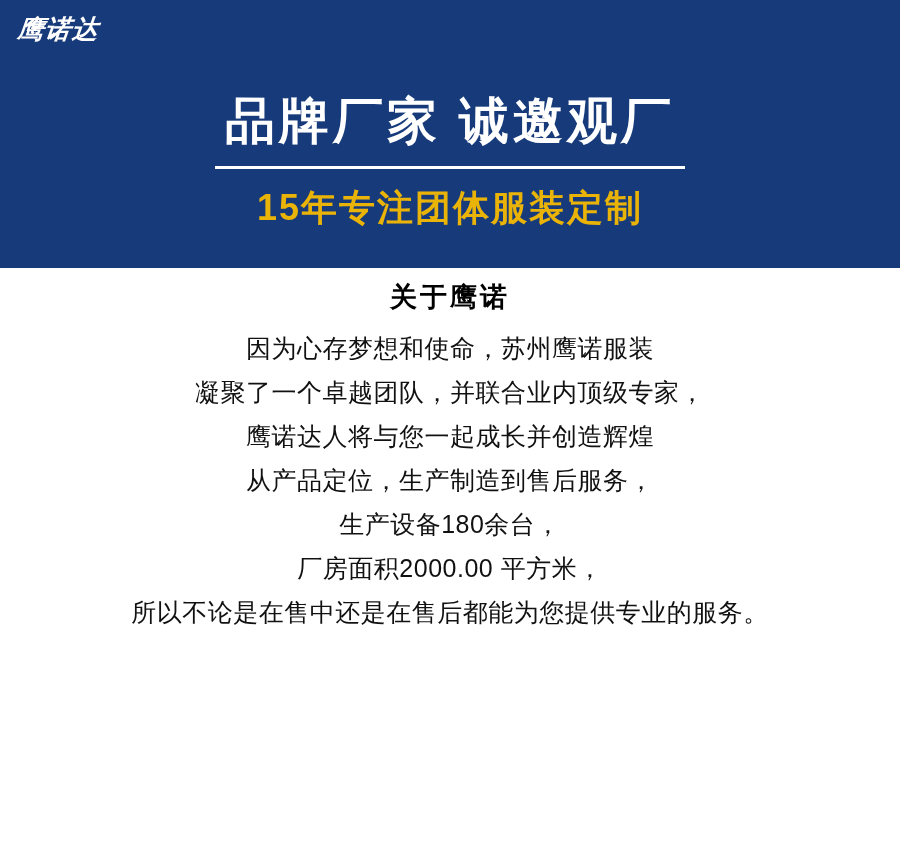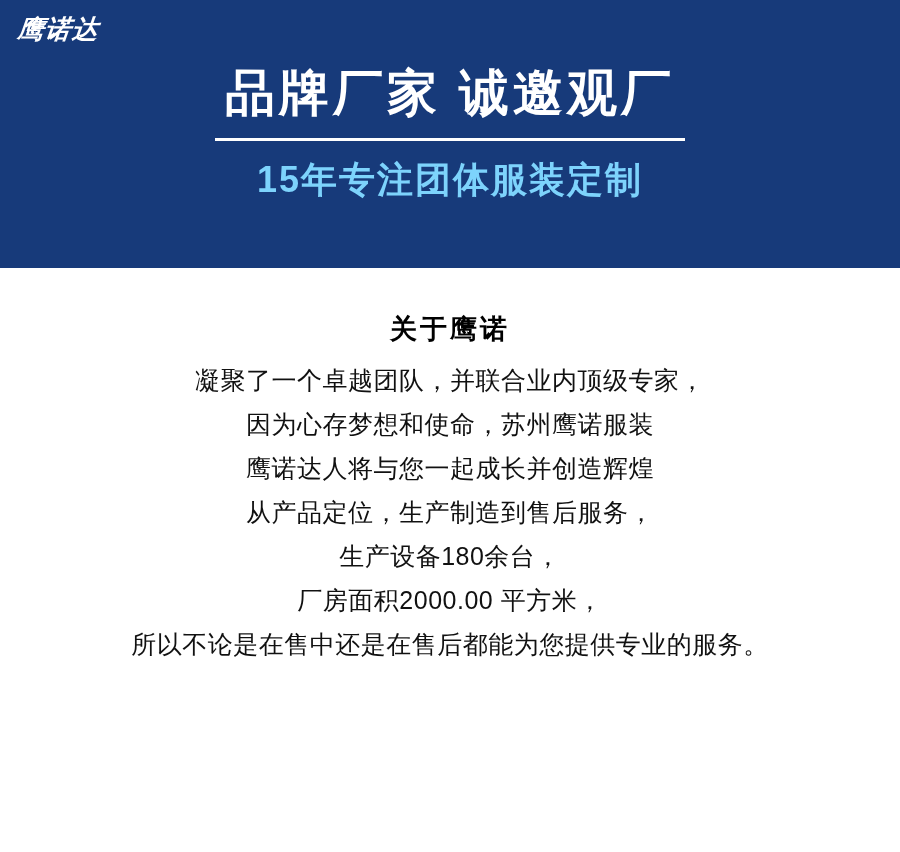--- a/index.html
+++ b/index.html
@@ -55,21 +55,21 @@
   .banner-inner {
     position: absolute;
     left: 0;
     top: 0;
     width: 900px;
     height: 268px;
     display: flex;
     flex-direction: column;
     align-items: center;
     justify-content: flex-start;
-    padding-top: 62px;
+    padding-top: 90px;
     box-sizing: border-box;
   }
 
   .banner-title {
     color: #ffffff;
     font-size: 50px;
     font-weight: bold;
     letter-spacing: 4px;
     line-height: 62px;
     white-space: nowrap;
@@ -77,36 +77,36 @@
   }
 
   .banner-rule {
     width: 470px;
     height: 3px;
     background: #ffffff;
     margin: 14px 0 16px 0;
   }
 
   .banner-subtitle {
-    color: #7dd3fc;
+    color: #eab308;
     font-size: 36px;
     font-weight: bold;
     letter-spacing: 2px;
     line-height: 46px;
     white-space: nowrap;
     text-align: center;
   }
 
   
   .content {
     position: relative;
     width: 900px;
     height: 584px;
     background: #ffffff;
-    padding-top: 40px;
+    padding-top: 8px;
     box-sizing: border-box;
     text-align: center;
   }
 
   .section-title {
     font-size: 27px;
     font-weight: bold;
     color: #000000;
     letter-spacing: 3px;
     line-height: 42px;
@@ -140,22 +140,22 @@
       <div class="banner-title">品牌厂家  诚邀观厂</div>
       <div class="banner-rule"></div>
       <div class="banner-subtitle">15年专注团体服装定制</div>
     </div>
 
   </div>
 
   <div class="content">
     <div class="section-title">关于鹰诺</div>
     <div class="paragraph-lines">
+      <div class="para-line">因为心存梦想和使命，苏州鹰诺服装</div>
       <div class="para-line">凝聚了一个卓越团队，并联合业内顶级专家，</div>
-      <div class="para-line">因为心存梦想和使命，苏州鹰诺服装</div>
       <div class="para-line">鹰诺达人将与您一起成长并创造辉煌</div>
       <div class="para-line">从产品定位，生产制造到售后服务，</div>
       <div class="para-line">生产设备180余台，</div>
       <div class="para-line">厂房面积2000.00 平方米，</div>
       <div class="para-line">所以不论是在售中还是在售后都能为您提供专业的服务。</div>
     </div>
   </div>
 
 </div>
 

